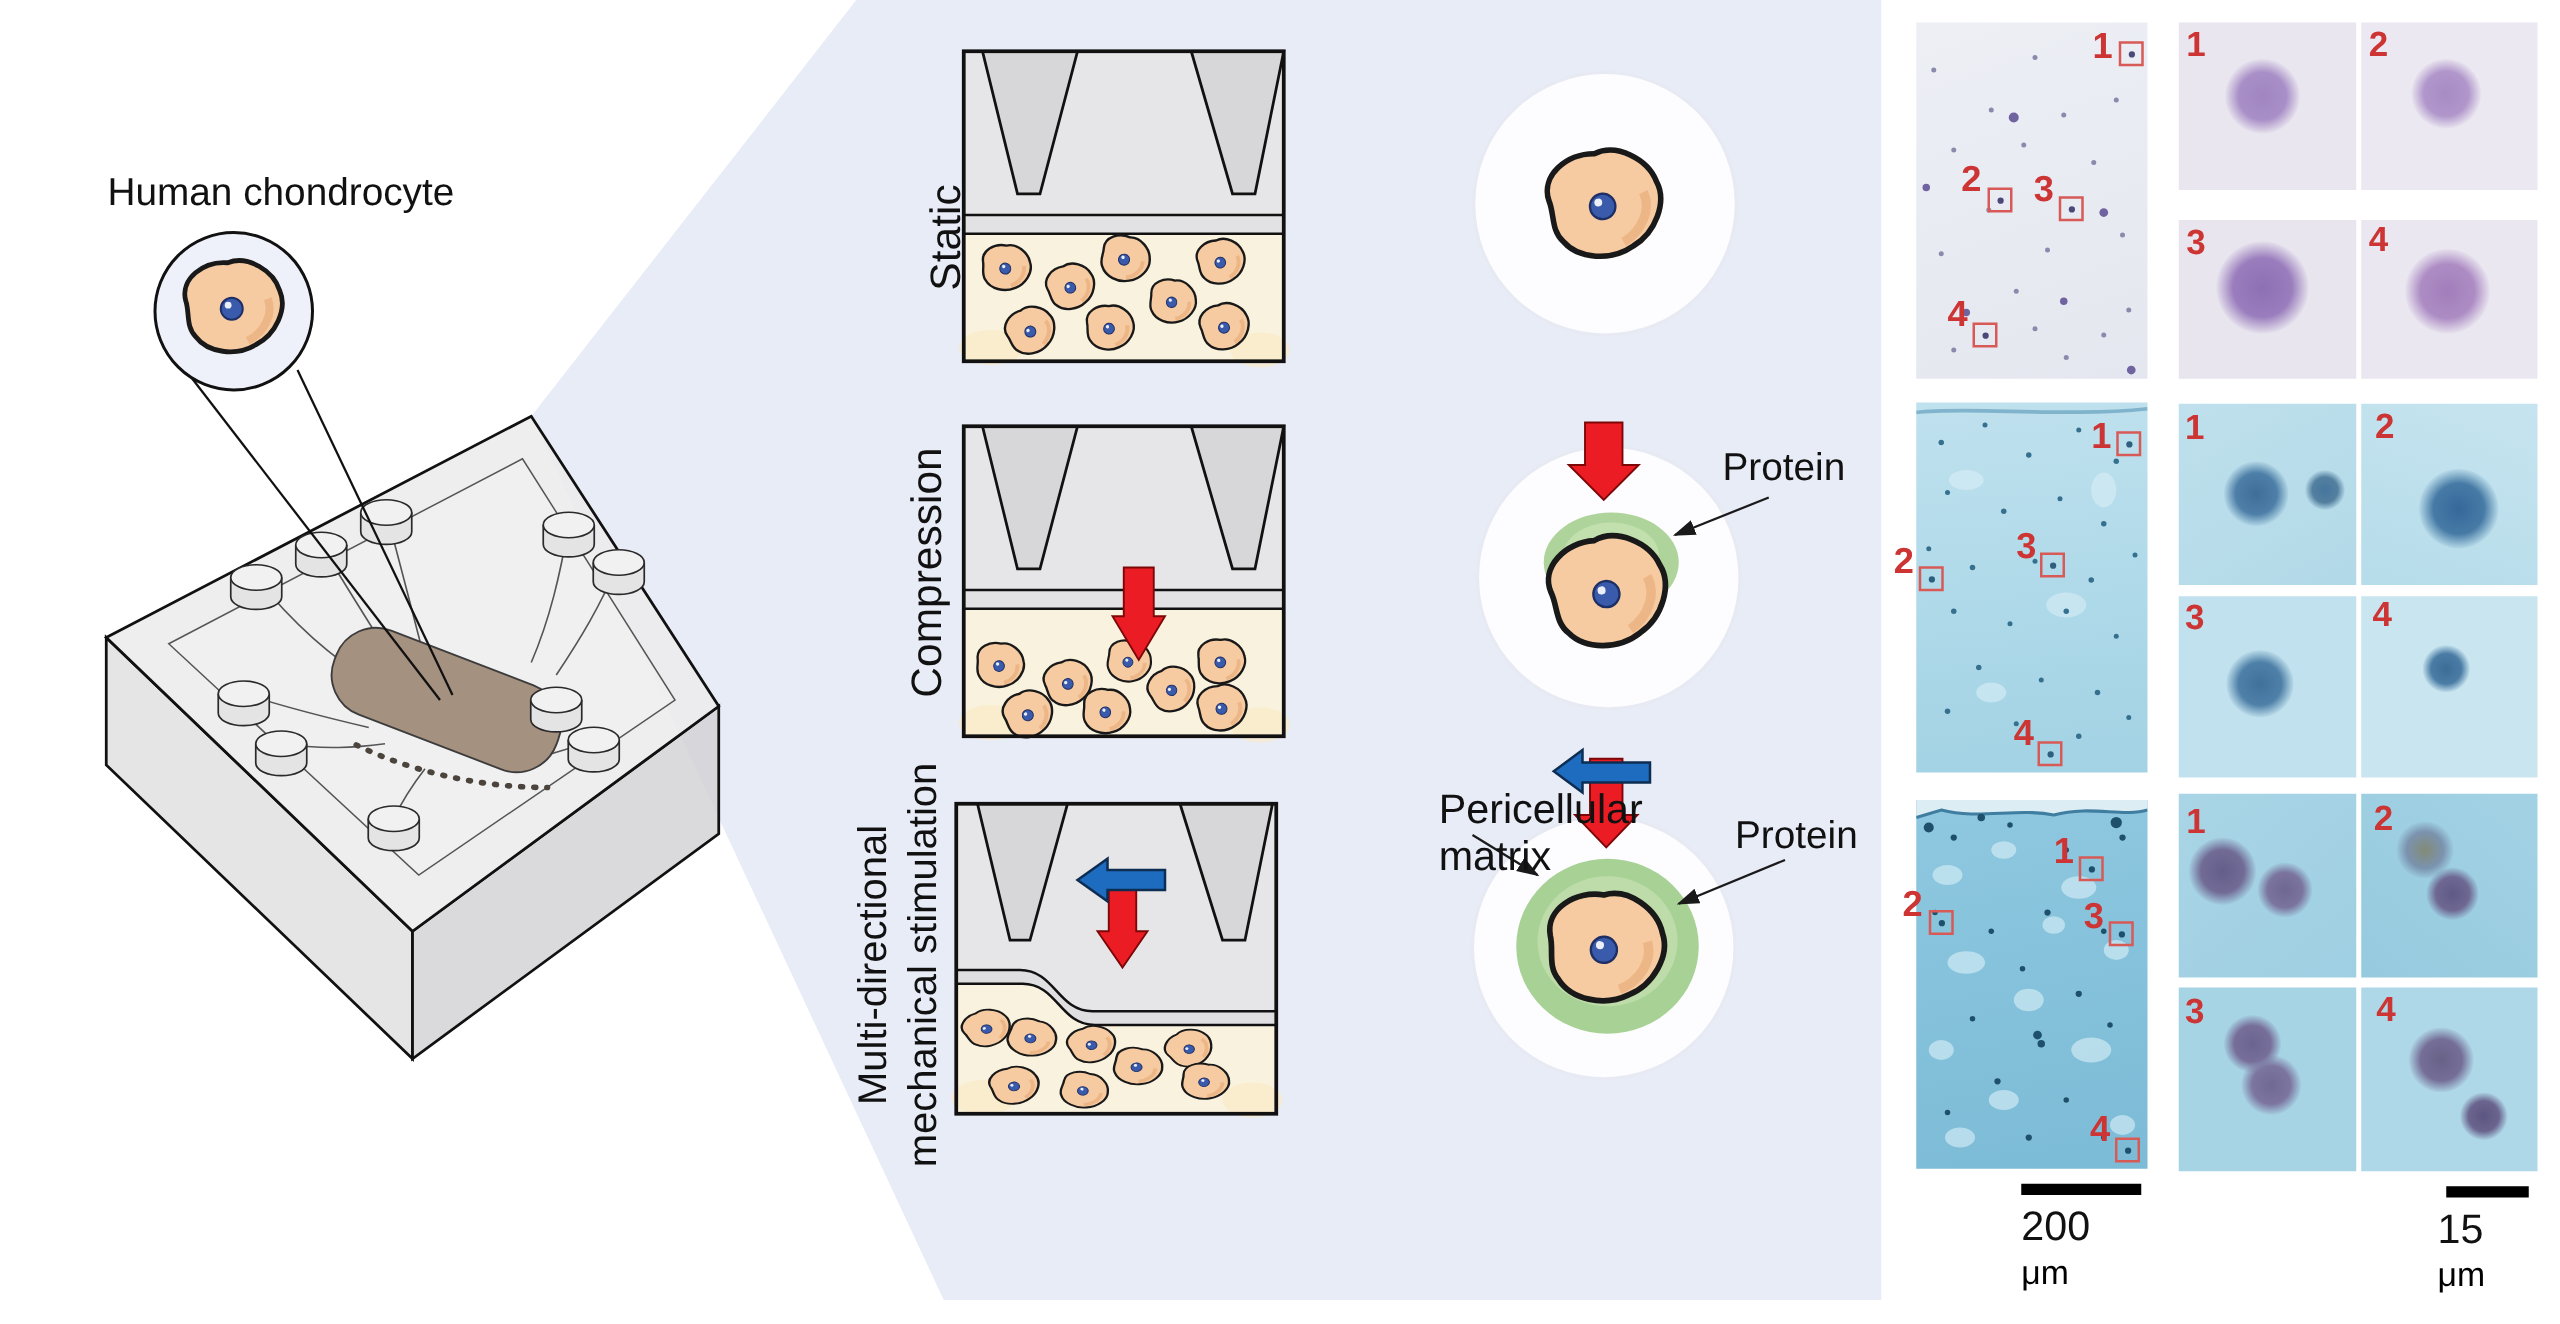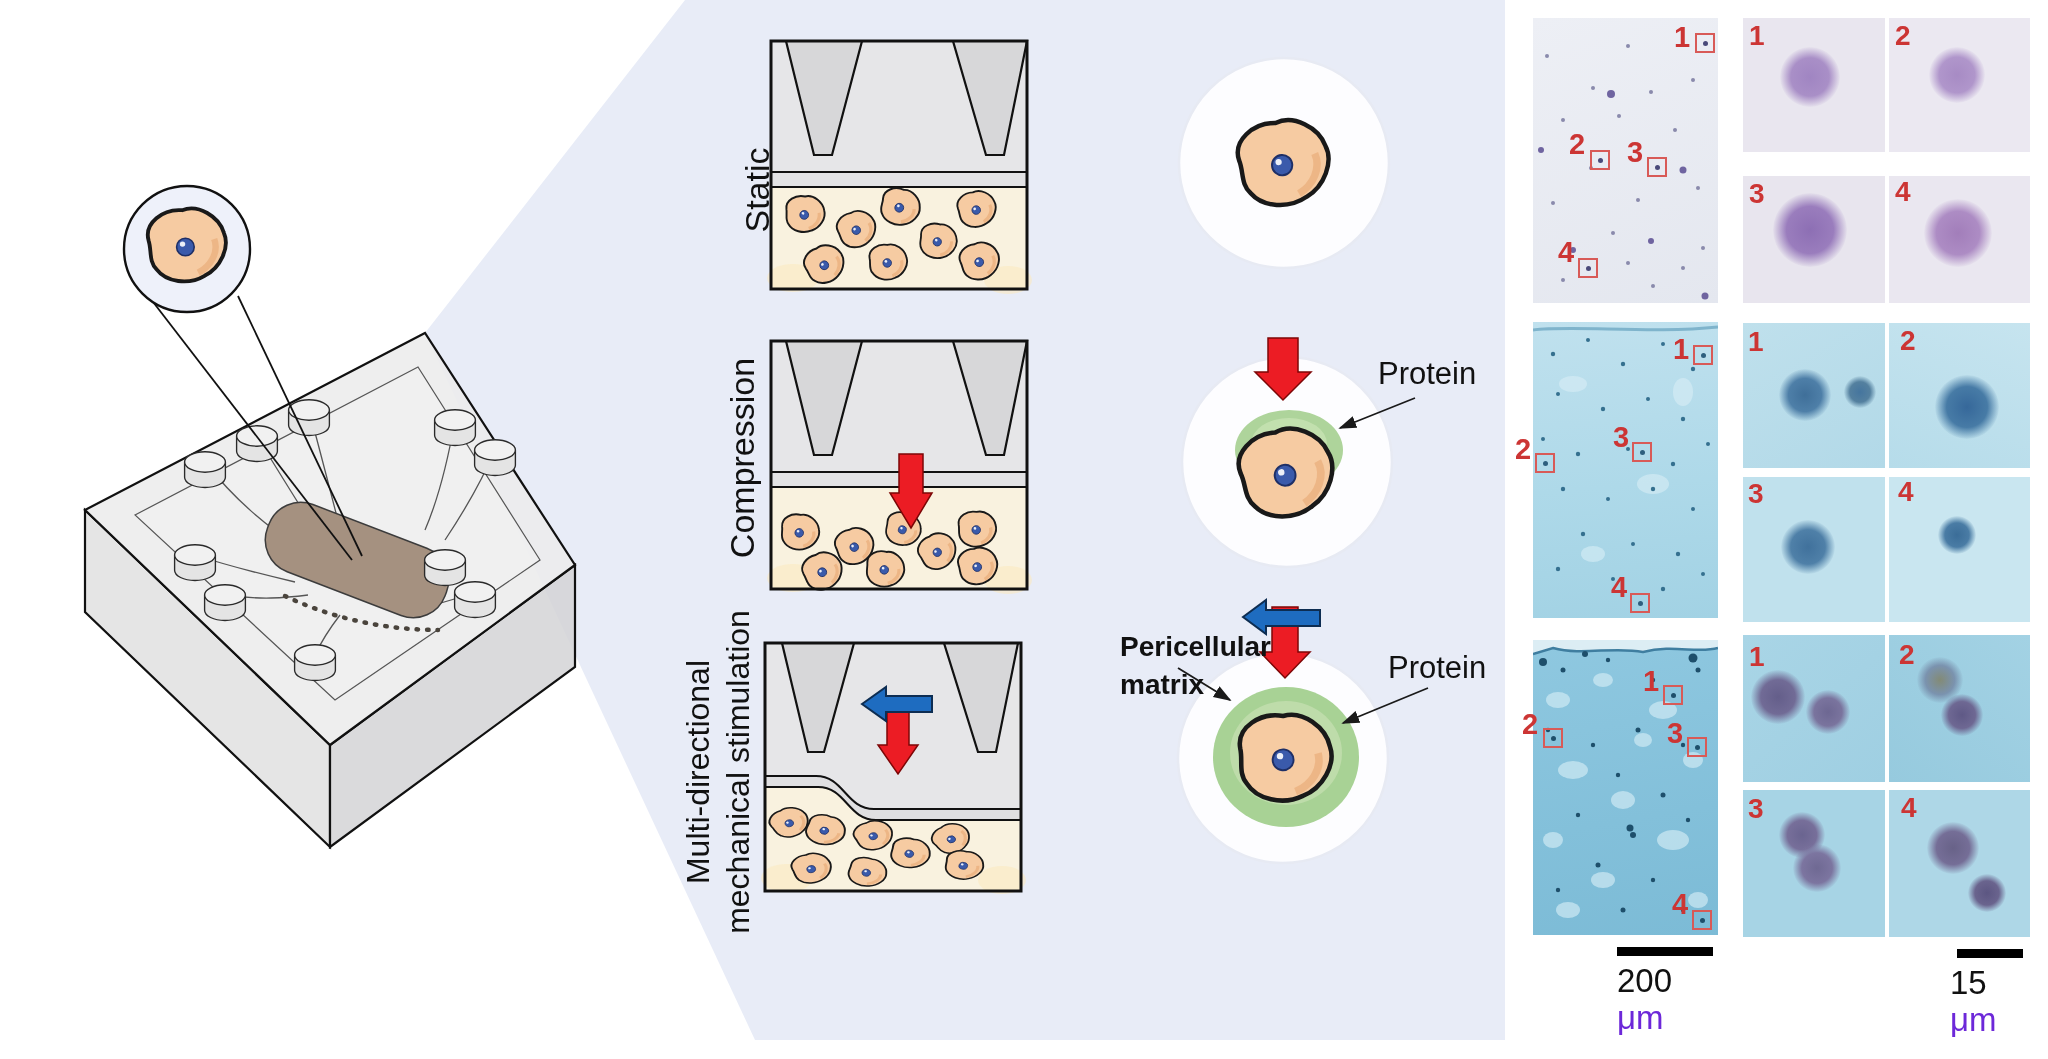--- a/index.html
+++ b/index.html
@@ -23,21 +23,21 @@
     position:absolute;z-index:5;font-size:29px;font-weight:bold;color:#cc3534;line-height:1;
   }
   .bnum{
     position:absolute;z-index:5;font-size:28px;font-weight:bold;color:#cc3534;line-height:1;
   }
   .hblob{position:absolute;border-radius:50%;z-index:3;}
   .subimg{position:absolute;z-index:2;}
   .scalebar{position:absolute;z-index:5;}
   .sb-line{background:#000;height:9px;}
   .sb-value{font-size:33px;color:#111;margin-top:8px;line-height:34px;}
-  .sb-unit{font-size:33px;color:#6d28d9;line-height:40px;}
+  .sb-unit{font-size:27px;color:#000000;line-height:40px;}
 </style>
 </head>
 <body>
 
 <div id="canvas">
 
 <svg id="art" width="2048" height="1059" viewBox="0 0 2048 1059">
   <defs>
     <g id="cellShape">
       <path d="M-24,-4 C-27,-15 -15,-24 -3,-23 C7,-27 20,-19 23,-9 C27,0 21,13 11,18 C1,24 -13,22 -19,14 C-24,9 -22,2 -24,-4 Z" fill="#f6cba2" stroke="#191919" stroke-width="2.4"></path>
@@ -187,37 +187,38 @@
     <ellipse cx="1286" cy="757" rx="73" ry="70" fill="#a8d295"></ellipse>
     <ellipse cx="1286" cy="753" rx="56" ry="52" fill="#bedcaa"></ellipse>
     <use href="#cellShape" transform="translate(1285,760) scale(1.9) rotate(5)"></use>
     <polygon points="1272,607 1298,607 1298,652 1310,652 1285,678 1260,652 1272,652" fill="#ec1c24" stroke="#7d0606" stroke-width="1.5"></polygon>
     <polygon points="1243,617 1266,600 1266,610 1320,610 1320,626 1266,626 1266,634" fill="#1e6cc0" stroke="#0d2d52" stroke-width="2"></polygon>
     <line x1="1178" y1="668" x2="1230" y2="700" stroke="#1a1a1a" stroke-width="1.8" marker-end="url(#ah)"></line>
     <line x1="1428" y1="688" x2="1343" y2="723" stroke="#1a1a1a" stroke-width="1.8" marker-end="url(#ah)"></line>
   </g>
 </svg>
 
+<div class="txt" style="left:86px;top:136px;font-size:31px;">Human chondrocyte</div>
 
 <div class="vlabel" style="left:687px;top:170px;width:140px;height:40px;">
       <span>Static</span>
     </div>
 
 <div class="vlabel" style="left:627px;top:438px;width:230px;height:40px;">
       <span>Compression</span>
     </div>
 
 <div class="vlabel" style="left:553px;top:730px;width:330px;height:84px;font-size:32px;">
   <span>Multi-directional</span>
   <span>mechanical stimulation</span>
 </div>
 
 <div class="txt" style="left:1378px;top:356px;font-size:31px;">Protein</div>
 
-<div class="txt" style="left:1120px;top:628px;font-size:28px;line-height:38px;font-weight:bold;">
+<div class="txt" style="left:1151px;top:628px;font-size:33px;line-height:38px;">
   <div>Pericellular</div>
   <div>matrix</div>
 </div>
 
 <div class="txt" style="left:1388px;top:650px;font-size:31px;">Protein</div>
 
 <div class="hist" style="left:1533px;top:18px;width:185px;height:285px;background:linear-gradient(160deg,#edeff5,#e4e7ef);">
   <svg width="185" height="285">
     <g fill="#8a8aac">
       <circle cx="14" cy="38" r="2"></circle>

